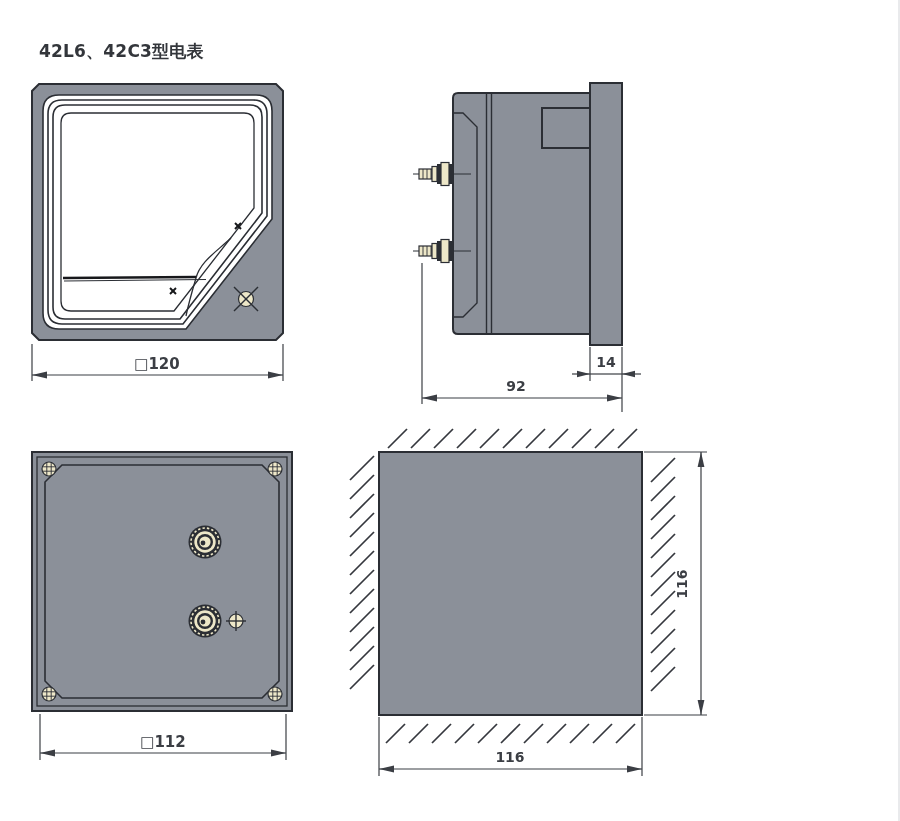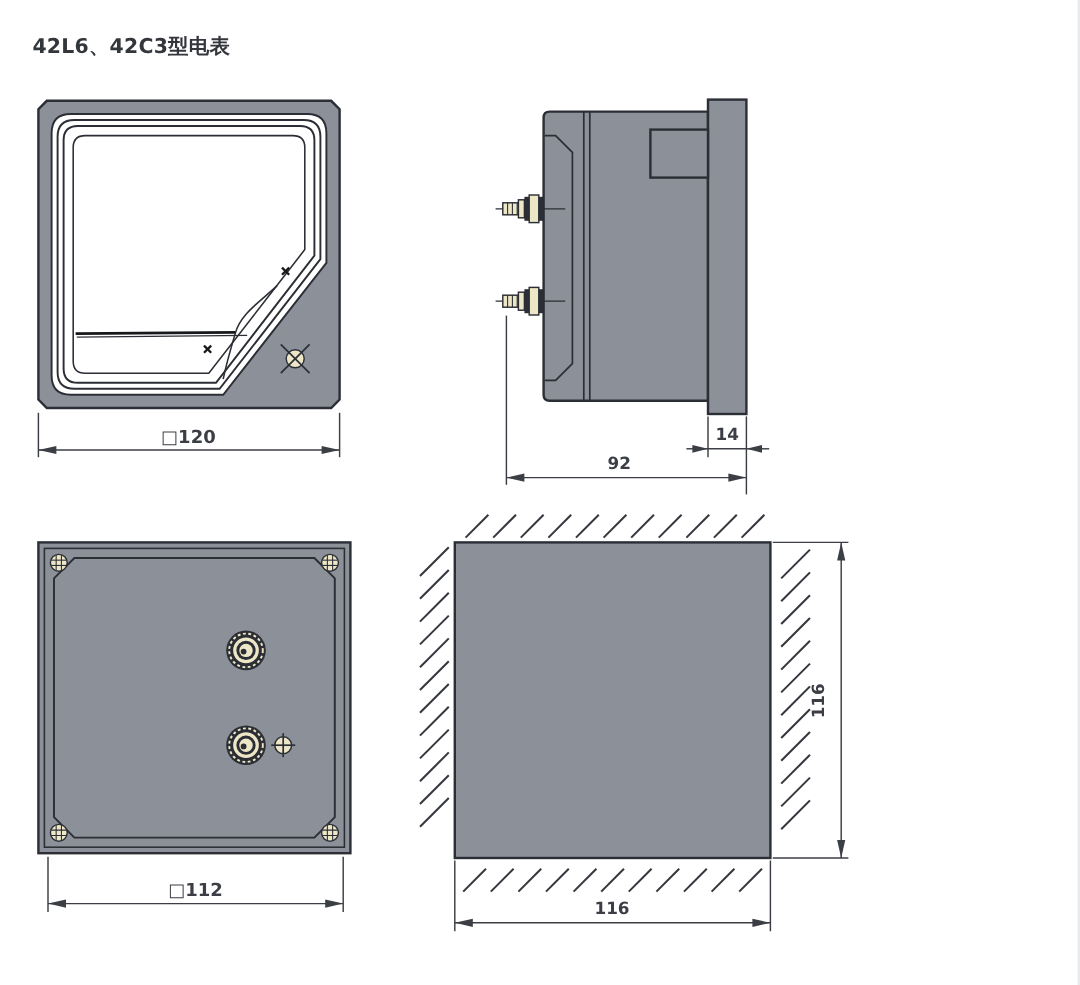--- a/index.html
+++ b/index.html
@@ -1,21 +1,21 @@
 <!DOCTYPE html>
 <html style="--body-gray: #8b9099; --outline: #2b2e34; --brass: #ede7c8; --dim: #3b3e44;"><head>
 <meta charset="utf-8">
 <style>
   :root{
     --body-gray:#8b9099; --outline:#2b2e34; --brass:#ede7c8; --dim:#3b3e44;
   }
   html,body{margin:0;padding:0;background:#fff;}
   .canvas{position:relative;width:900px;height:821px;background:#fff;overflow:hidden;
           font-family:"DejaVu Sans","Liberation Sans",sans-serif;}
-  .page-title{position:absolute;left:27px;top:28px;margin:0;font-size:17px;line-height:22px;
+  .page-title{position:absolute;left:27px;top:28px;margin:12px;font-size:17px;line-height:22px;
               font-weight:700;color:#33363b;letter-spacing:.2px;}
   .right-edge{position:absolute;right:0;top:0;width:2px;height:100%;background:#e9eaec;}
   svg{position:absolute;left:0;top:0;}
   
   .gray{fill:var(--body-gray);stroke:var(--outline);stroke-width:2;}
   .whitefill{fill:#ffffff;stroke:var(--outline);stroke-width:1.6;}
   .nofill{fill:none;stroke:var(--outline);stroke-width:1.6;}
   .thin{stroke-width:1.3;}
   .brass{fill:var(--brass);stroke:var(--outline);stroke-width:1.2;}
   .brassplain{fill:var(--brass);}

